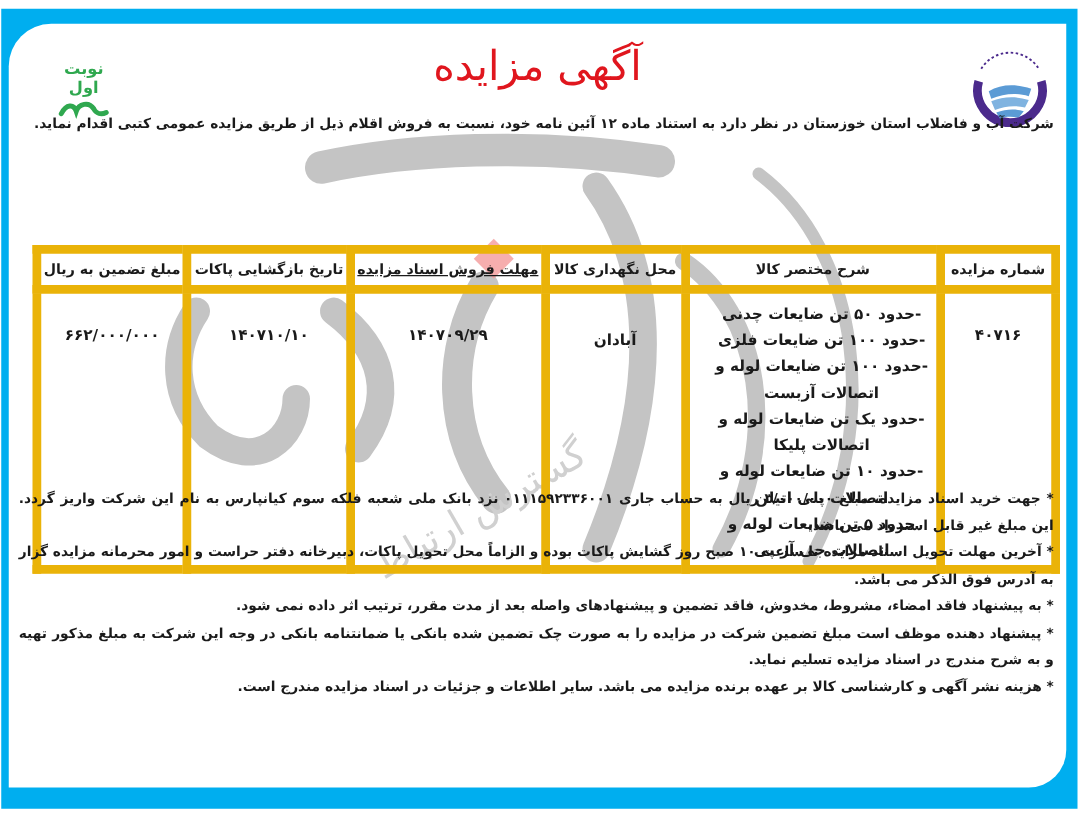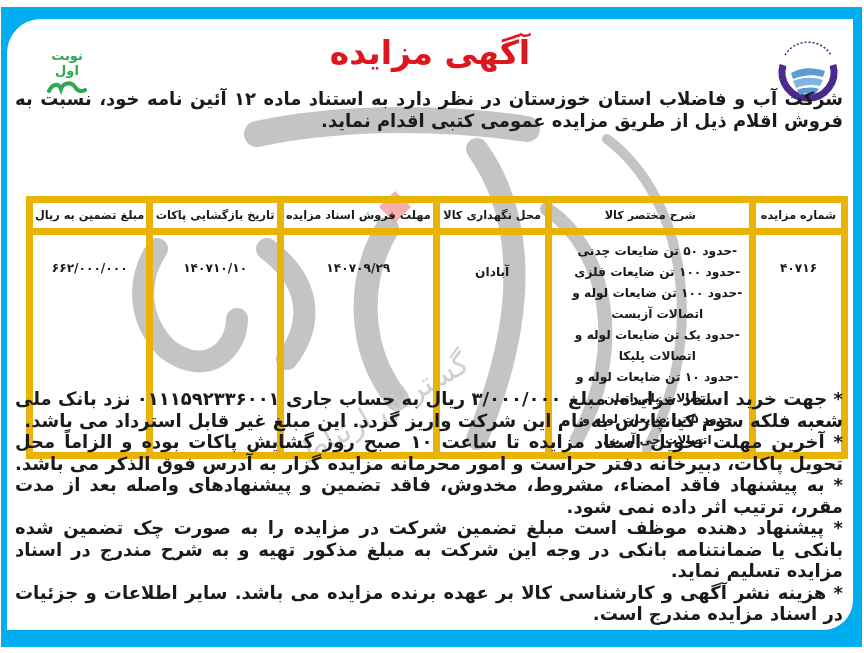--- a/index.html
+++ b/index.html
@@ -15,35 +15,35 @@
   
   .wm { position: absolute; left: 0; top: 0; width: 846px; height: 611px; pointer-events: none; }
 
   .logo { position: absolute; right: 12px; top: 16px; width: 66px; height: 70px; }
 
   .nobat { position: absolute; left: 30px; top: 11px; width: 60px; text-align: center; }
   .nobat-label { font-size: 13px; font-weight: bold; color: #2fa84f; direction: rtl; display: block; margin-top: 18px; }
   .nobat-mark { display: block; margin: 1px auto 0; }
 
   .title { position: absolute; left: 0; right: 0; top: 14px; text-align: center;
-           font-family: "DejaVu Sans", sans-serif; font-weight: bold; font-size: 33px;
+           font-family: "DejaVu Sans", sans-serif; font-weight: normal; font-size: 33px;
            color: #e0161e; direction: rtl; letter-spacing: 0px; }
 
   .body-text { position: absolute; right: 10px; left: 8px; direction: rtl; text-align: justify;
-               font-weight: bold; font-size: 18px; line-height: 21.5px; text-align-last: right; }
+               font-weight: bold; font-size: 11px; line-height: 21.5px; text-align-last: right; }
   .intro { top: 69px; }
 
   table.items { position: absolute; left: 19px; top: 177px; width: 822px; border-collapse: collapse;
                 direction: rtl; font-weight: bold; background: transparent; }
   table.items th, table.items td { border: 7px solid #eab308; text-align: center; vertical-align: top; }
   table.items th { font-size: 11.3px; height: 25px; padding: 0 2px; white-space: nowrap; vertical-align: middle; }
   table.items td { height: 152px; font-size: 12.2px; line-height: 21px; padding-top: 6px; }
   td.desc { font-size: 12.4px; padding-left: 15px; }
   .col-no { width: 85px; } .col-desc { width: 266px; } .col-loc { width: 103px; }
-  .col-sale { width: 137px; } .col-open { width: 120px; } .col-amt { width: 109px; }
+  .col-sale { width: 137px; text-decoration: underline; } .col-open { width: 120px; } .col-amt { width: 109px; }
   td.num { padding-top: 23px !important; font-size: 13px; }
   td.loc { padding-top: 27px !important; }
 
   .notes { top: 369px; }
   .note { display: block; }
 
   .footer { position: absolute; left: 21px; top: 563px; direction: rtl; text-align: right;
             color: #e0161e; font-weight: bold; font-size: 14.5px; line-height: 25px; }
 </style>
 </head>

